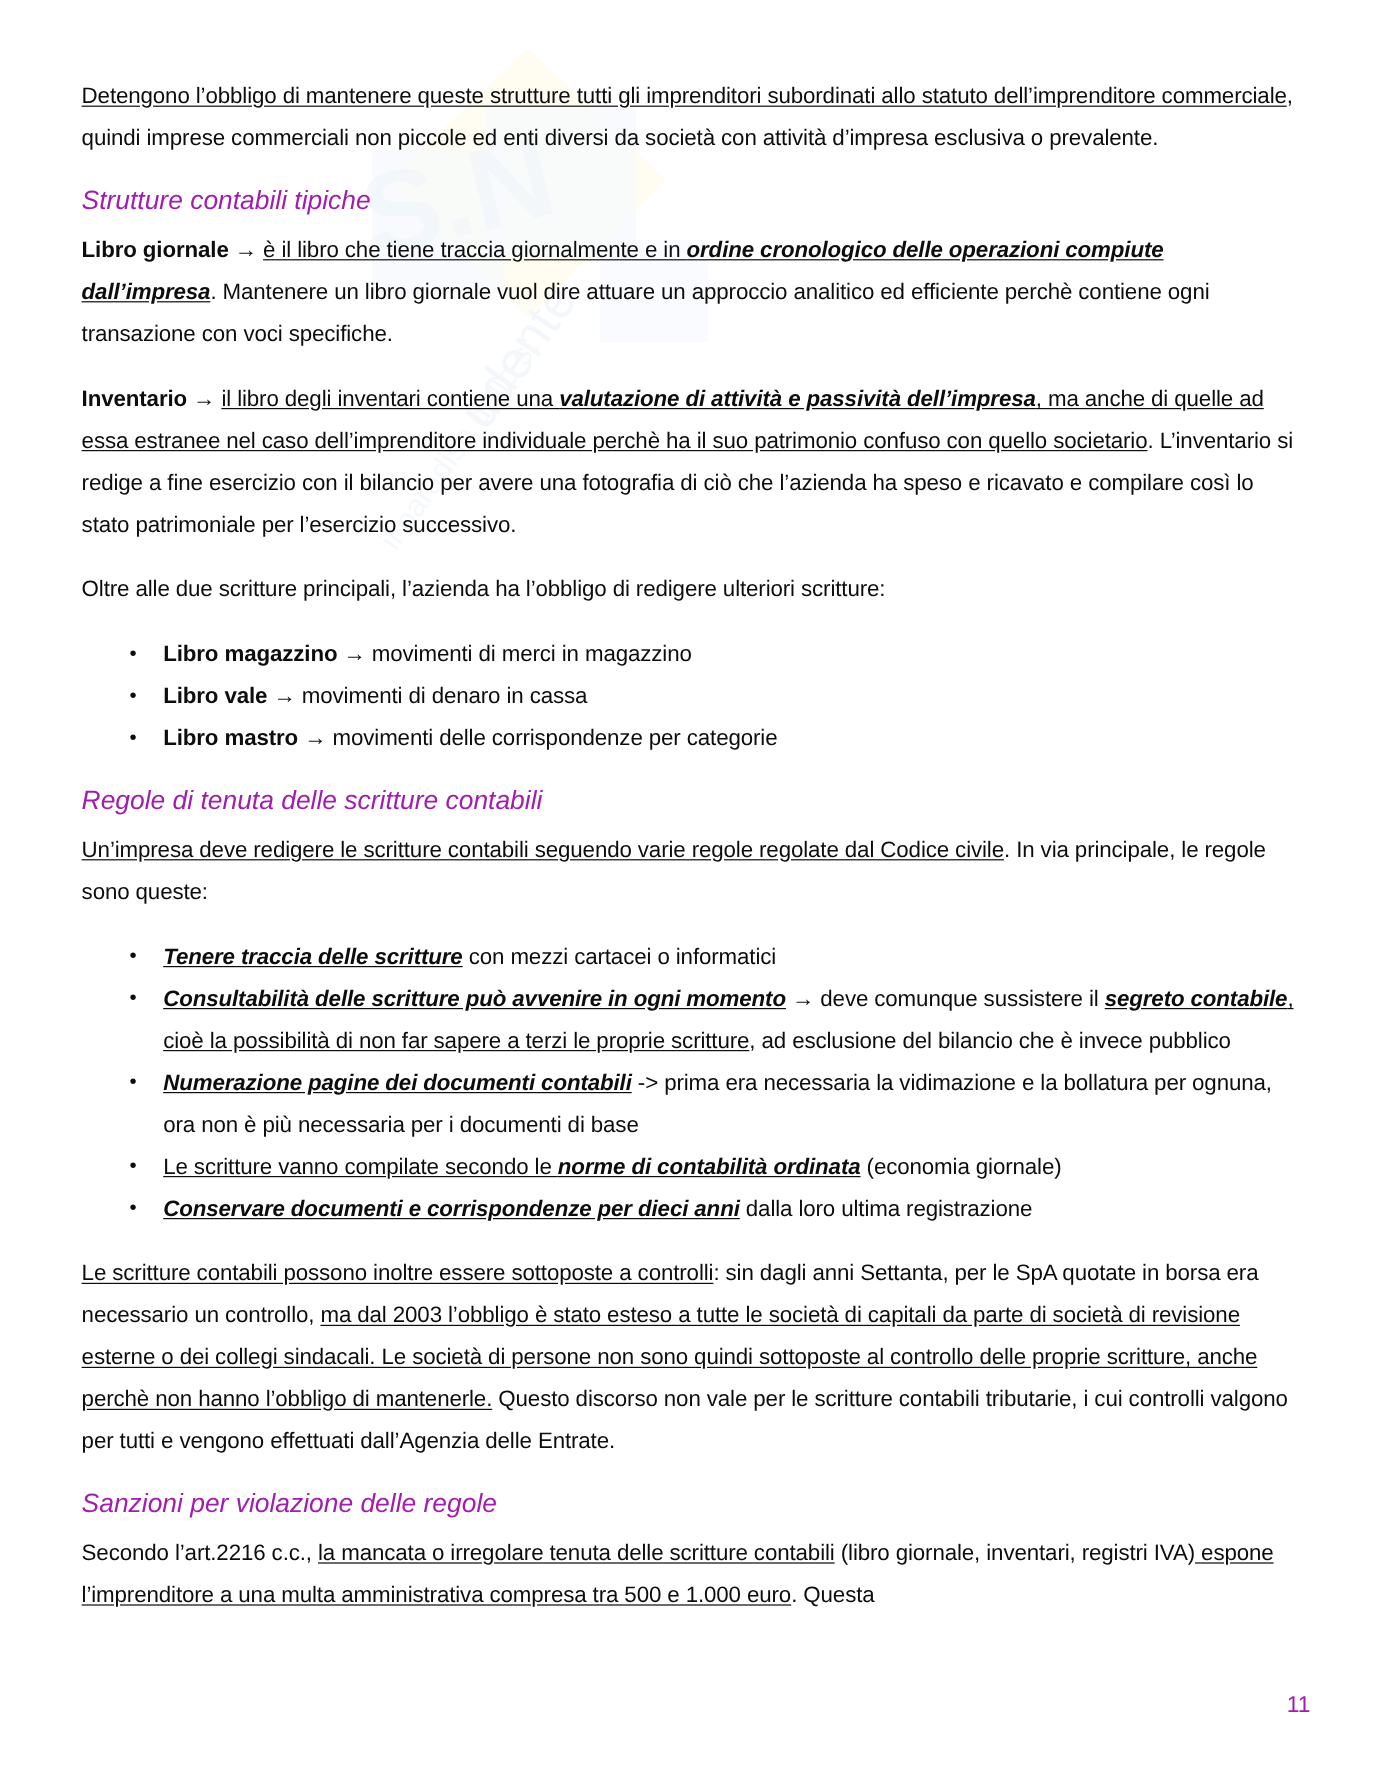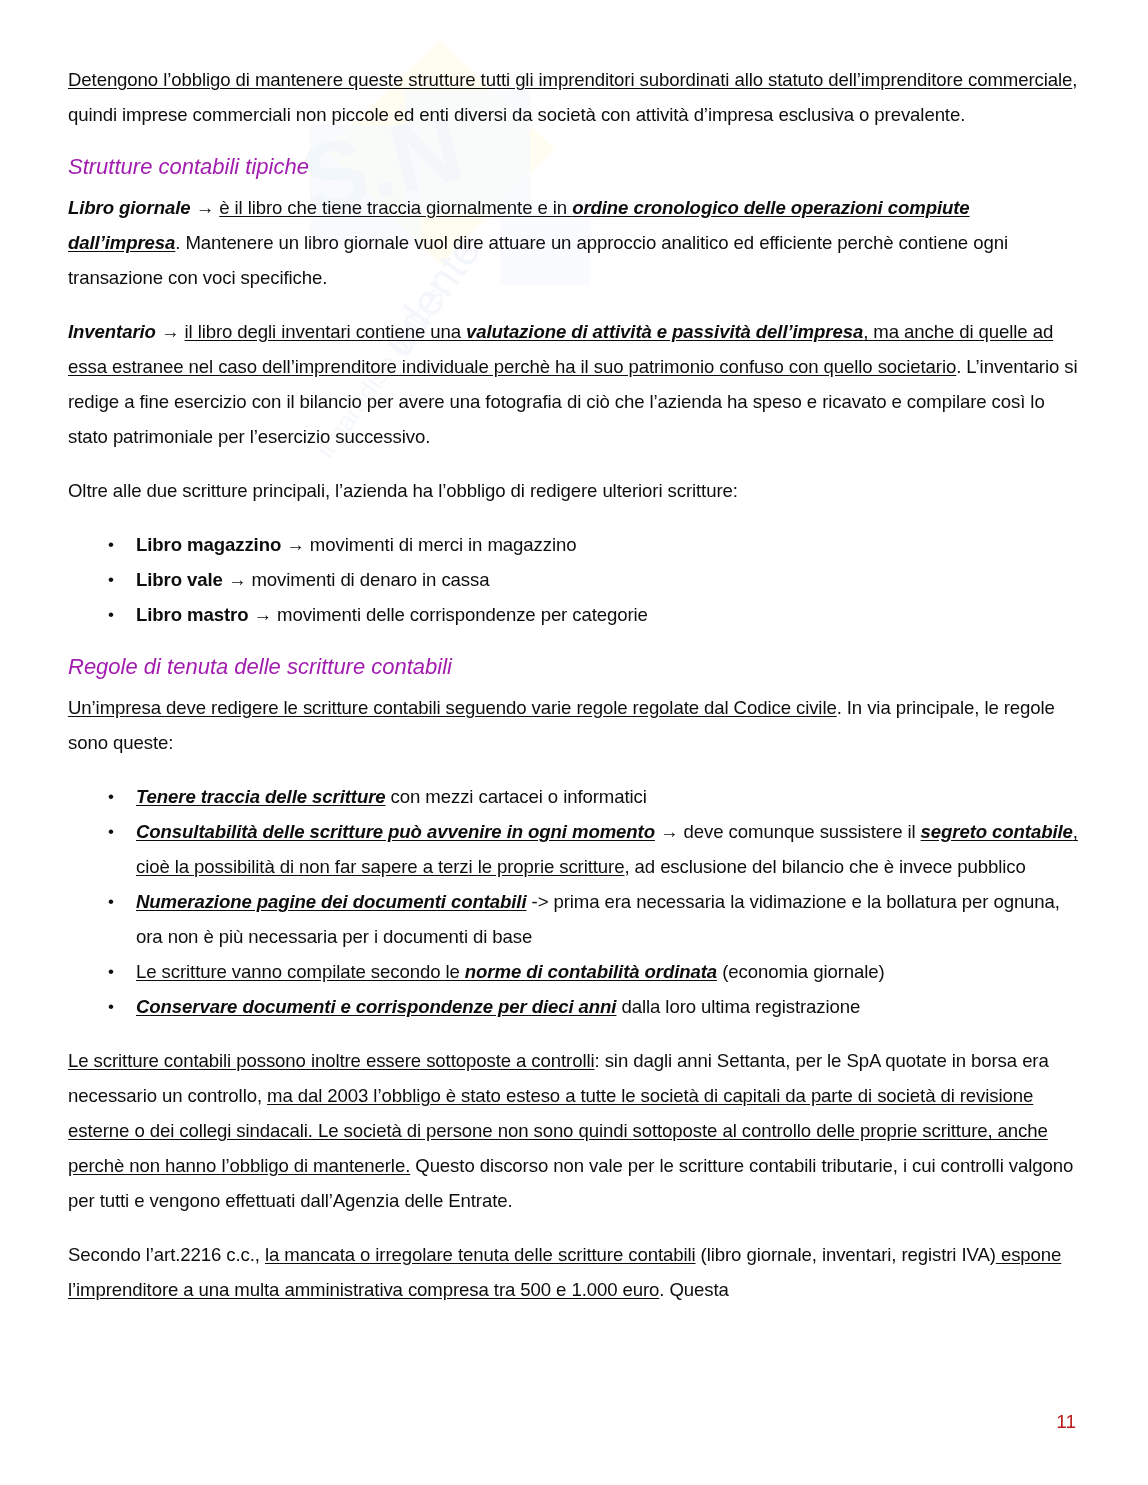--- a/index.html
+++ b/index.html
@@ -64,21 +64,21 @@
     letter-spacing: 0px;
   }
 
   .u { text-decoration: underline; text-underline-offset: 2px; margin-top: 22px; }
   .bu {
     font-weight: bold;
     font-style: italic;
     text-decoration: underline;
     text-underline-offset: 2px;
   }
-  .bi { font-weight: bold; font-style: italic; }
+  .bi { font-weight: bold; }
   .b  { font-weight: bold; text-align: right; }
   .arrow { font-weight: bold; }
 
   ul.bullets {
     list-style: none;
     padding: 0;
     margin: 0 0 19px 0;
   }
   ul.bullets li {
     position: relative;
@@ -92,24 +92,24 @@
   ul.bullets li .dot {
     position: absolute;
     left: 40px;
     top: 0;
     font-size: 17px;
     line-height: 35px;
   }
 
   .page-number {
     position: absolute;
-    right: 72px;
+    right: 56px;
     bottom: 52px;
     font-size: 19px;
-    color: #b91c1c;
+    color: #a21caf;
     z-index: 3;
   }
 </style>
 </head>
 <body>
 
 <div class="page">
 
   <div class="watermark">
     <svg class="wm-svg" viewBox="0 0 420 460" xmlns="http://www.w3.org/2000/svg" aria-hidden="true">
@@ -178,20 +178,21 @@
       </li>
       <li>
         <span class="dot">•</span><span class="bu">Conservare documenti e corrispondenze per dieci anni</span><span> dalla loro ultima registrazione</span>
       </li>
     </ul>
 
     <p class="para">
       <span class="u">Le scritture contabili possono inoltre essere sottoposte a controlli</span><span>: sin dagli anni Settanta, per le SpA quotate in borsa era necessario un controllo, </span><span class="u">ma dal 2003 l’obbligo è stato esteso a tutte le società di capitali da parte di società di revisione esterne o dei collegi sindacali. Le società di persone non sono quindi sottoposte al controllo delle proprie scritture, anche perchè non hanno l’obbligo di mantenerle.</span><span> Questo discorso non vale per le scritture contabili tributarie, i cui controlli valgono per tutti e vengono effettuati dall’Agenzia delle Entrate.</span>
     </p>
 
+    <p class="heading">Sanzioni per violazione delle regole</p>
 
     <p class="para">
       <span>Secondo l’art.2216 c.c., </span><span class="u">la mancata o irregolare tenuta delle scritture contabili</span><span> (libro giornale, inventari, registri IVA)</span><span class="u"> espone l’imprenditore a una multa amministrativa compresa tra 500 e 1.000 euro</span><span>. Questa</span>
     </p>
 
   </div>
 
   <div class="page-number">11</div>
 
 </div>

